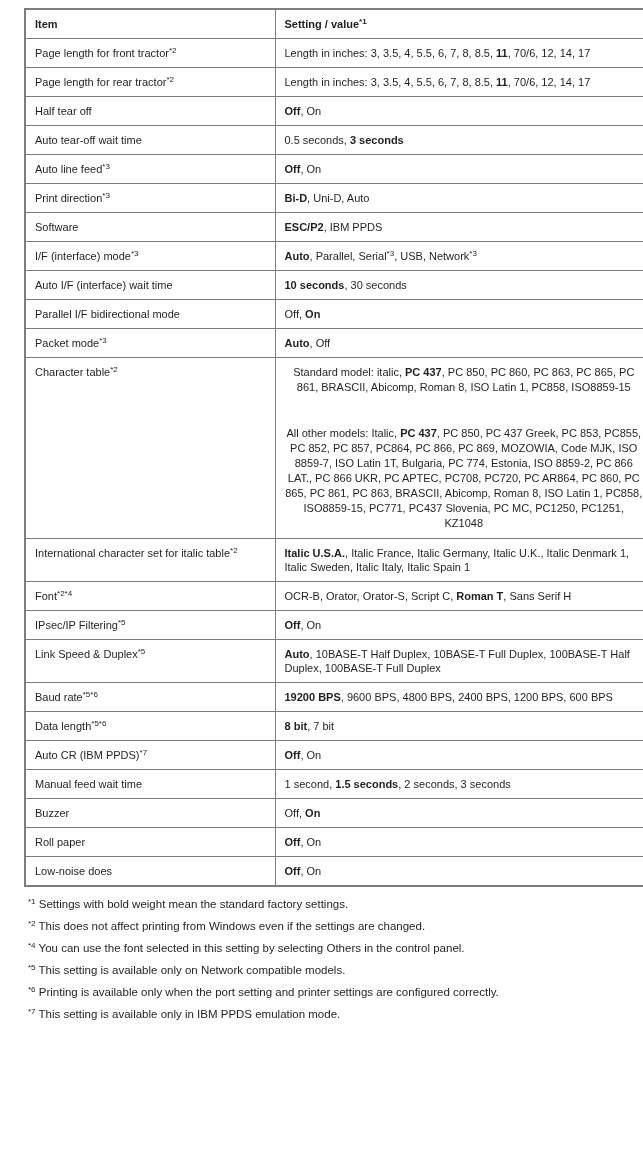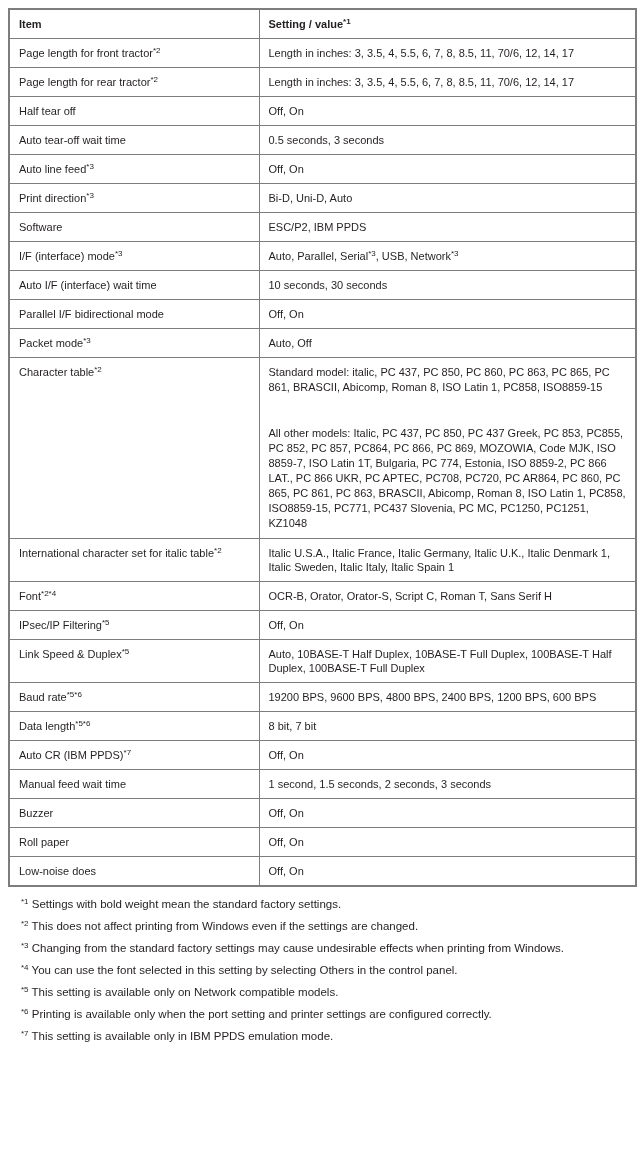--- a/index.html
+++ b/index.html
@@ -8,21 +8,21 @@
     background: #ffffff;
     font-family: "Liberation Sans", sans-serif;
     color: #231f20;
   }
   body {
     width: 643px;
     height: 1155px;
     overflow: hidden;
   }
   .page {
-    padding: 8px 8px 0 8px;
+    padding: 8px 8px 0 24px;
   }
   table.settings {
     border-collapse: collapse;
     table-layout: fixed;
     width: 627px;
     border: 2px solid #7d7d7d;
   }
   table.settings th,
   table.settings td {
     border: 1px solid #7d7d7d;
@@ -33,41 +33,41 @@
     padding: 7px 8px 7px 9px;
     font-weight: normal;
     word-wrap: break-word;
   }
   table.settings th {
     font-weight: bold;
   }
   td.value-cell p {
     margin: 0;
     line-height: 15px;
+    text-align: center;
   }
   td.value-cell p + p {
     margin-top: 31px;
   }
-  b { font-weight: normal; }
+  b { font-weight: bold; }
   sup {
     font-size: 8px;
     line-height: 0;
     vertical-align: baseline;
     position: relative;
     top: -4px;
   }
   .footnotes {
     margin-top: 10px;
     padding-left: 4px;
     font-size: 11.5px;
   }
   .footnote {
     margin-bottom: 8px;
     line-height: 14px;
-    margin-left: 9px;
   }
 </style>
 </head>
 <body>
 
 <div class="page">
   <table class="settings">
     <colgroup>
       <col style="width:250px">
       <col style="width:377px">
@@ -173,19 +173,18 @@
         <tr>
           <td class="item-cell">Low-noise does</td>
           <td class="value-cell"><b>Off</b>, On</td>
         </tr>
       </tbody>
   </table>
 
   <div class="footnotes" id="footnotes">
       <div class="footnote"><sup>*1</sup> Settings with bold weight mean the standard factory settings.</div>
       <div class="footnote"><sup>*2</sup> This does not affect printing from Windows even if the settings are changed.</div>
-      <div class="footnote"><sup>*3</sup> Changing from the standard factory settings may cause undesirable effects when printing from Windows.</div>
       <div class="footnote"><sup>*4</sup> You can use the font selected in this setting by selecting Others in the control panel.</div>
       <div class="footnote"><sup>*5</sup> This setting is available only on Network compatible models.</div>
       <div class="footnote"><sup>*6</sup> Printing is available only when the port setting and printer settings are configured correctly.</div>
       <div class="footnote"><sup>*7</sup> This setting is available only in IBM PPDS emulation mode.</div>
     </div>
 </div>
 
 </body></html>

